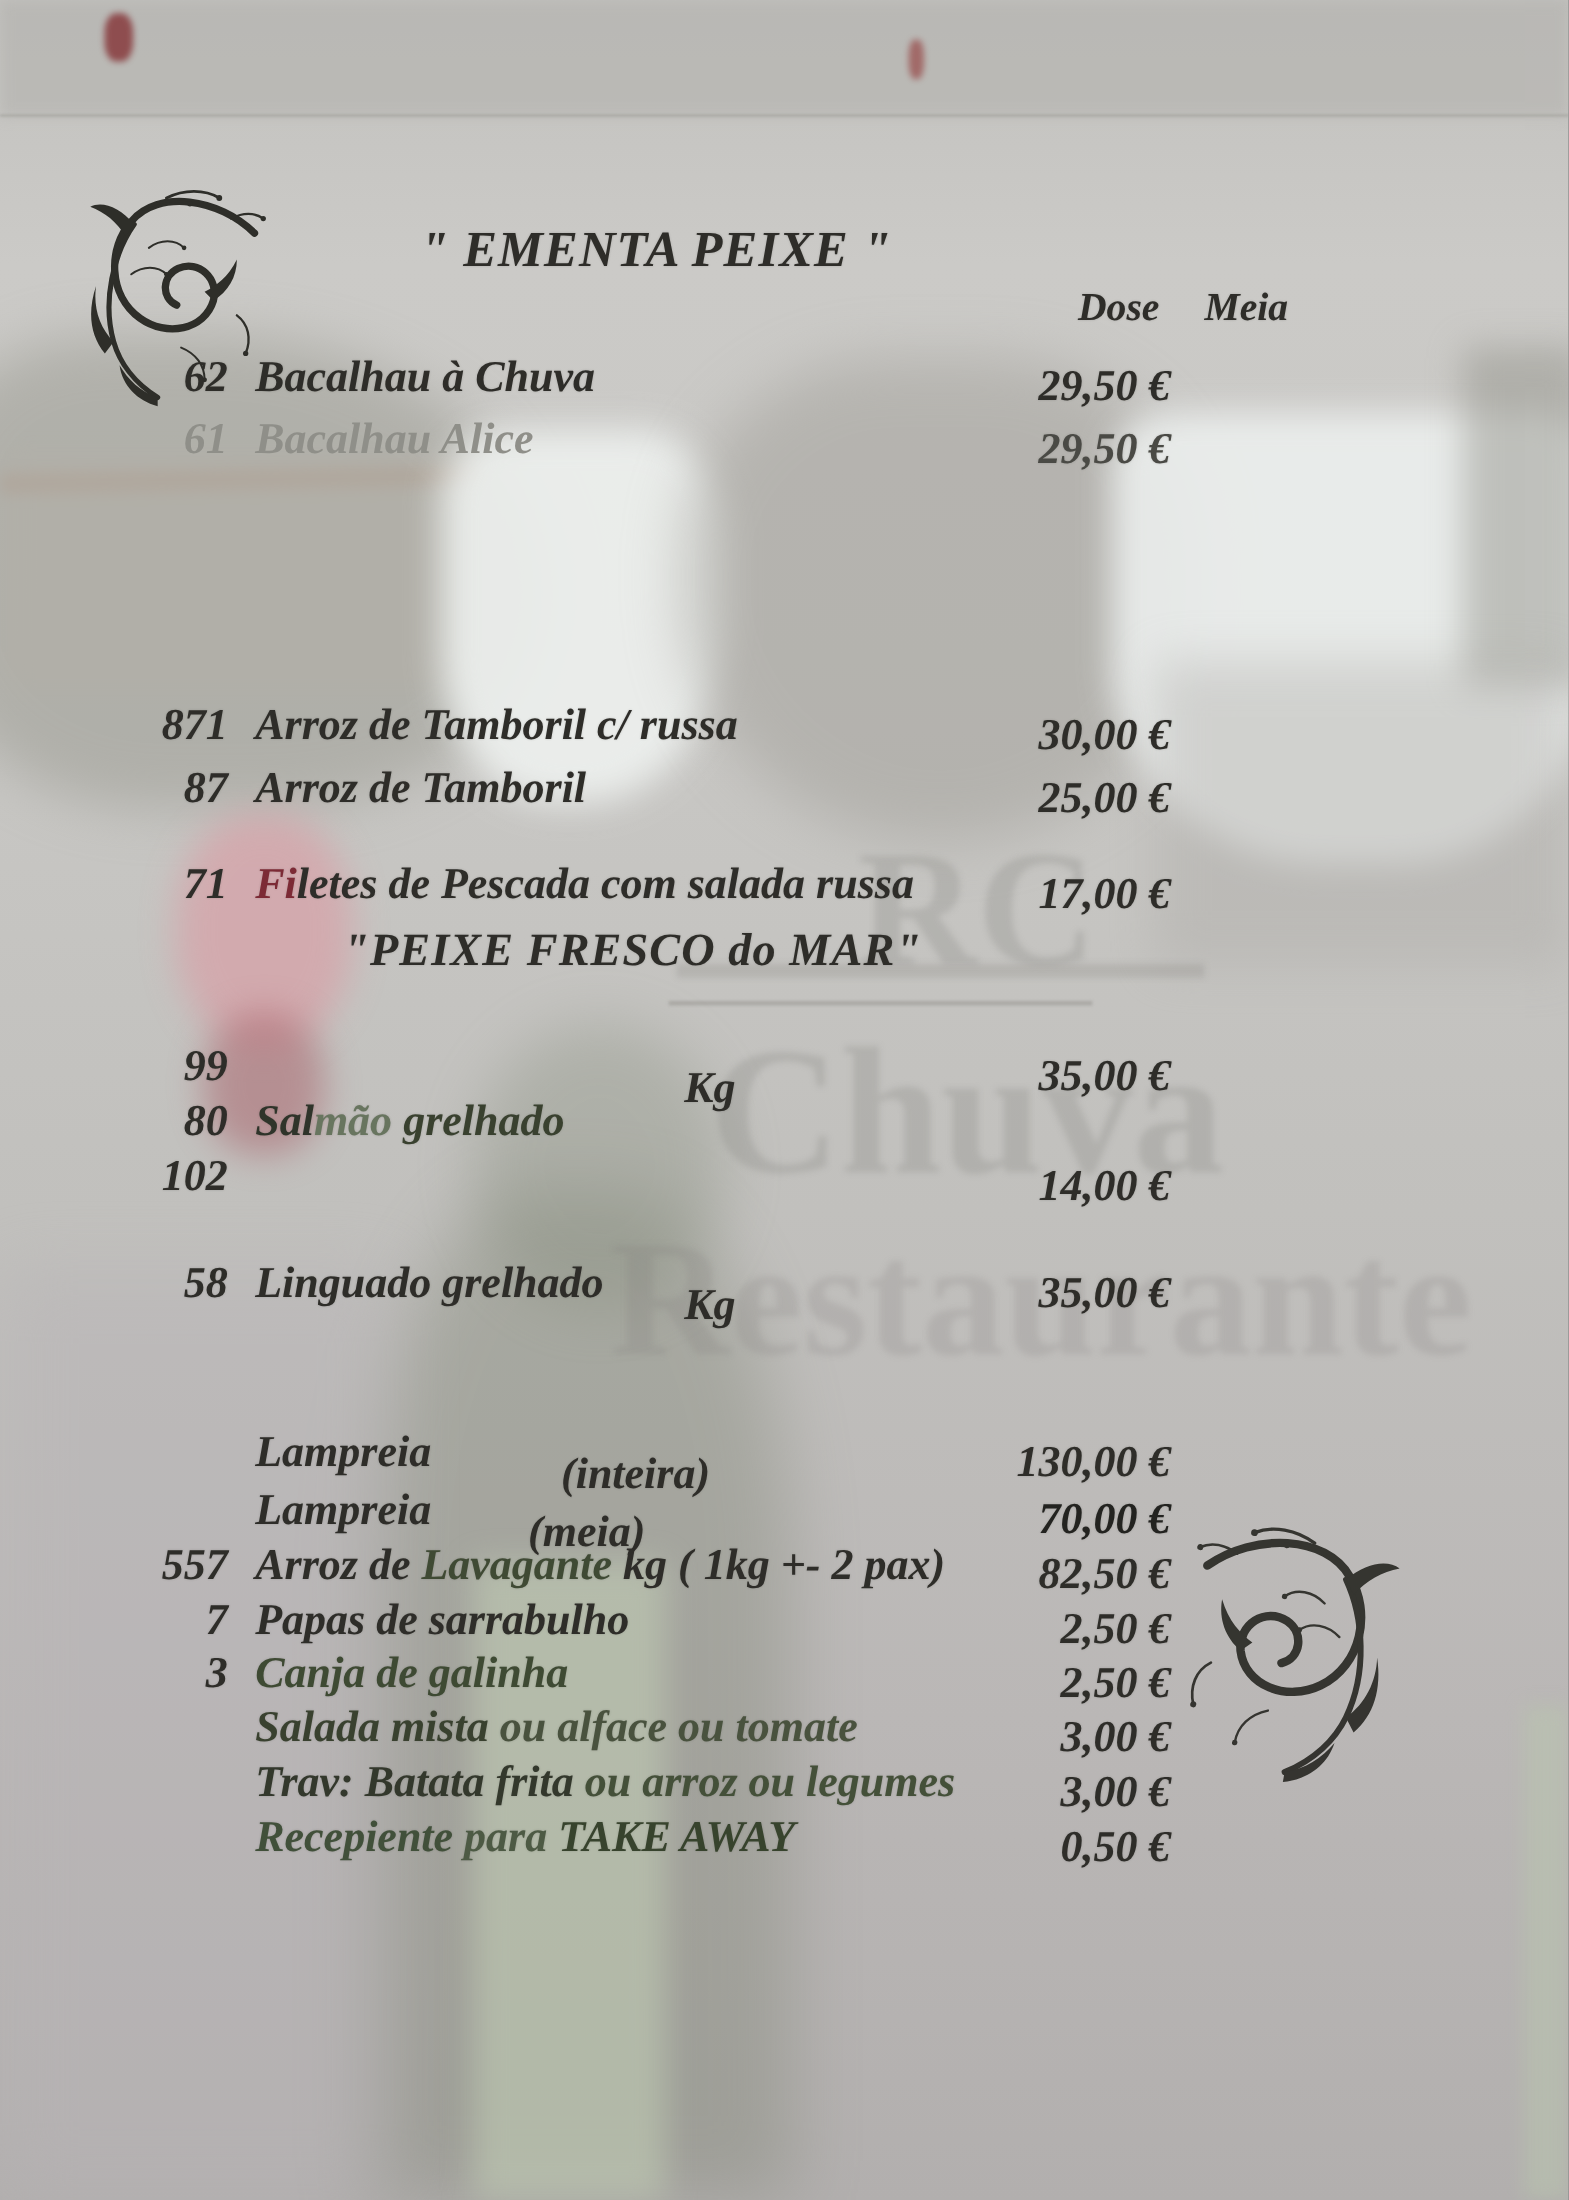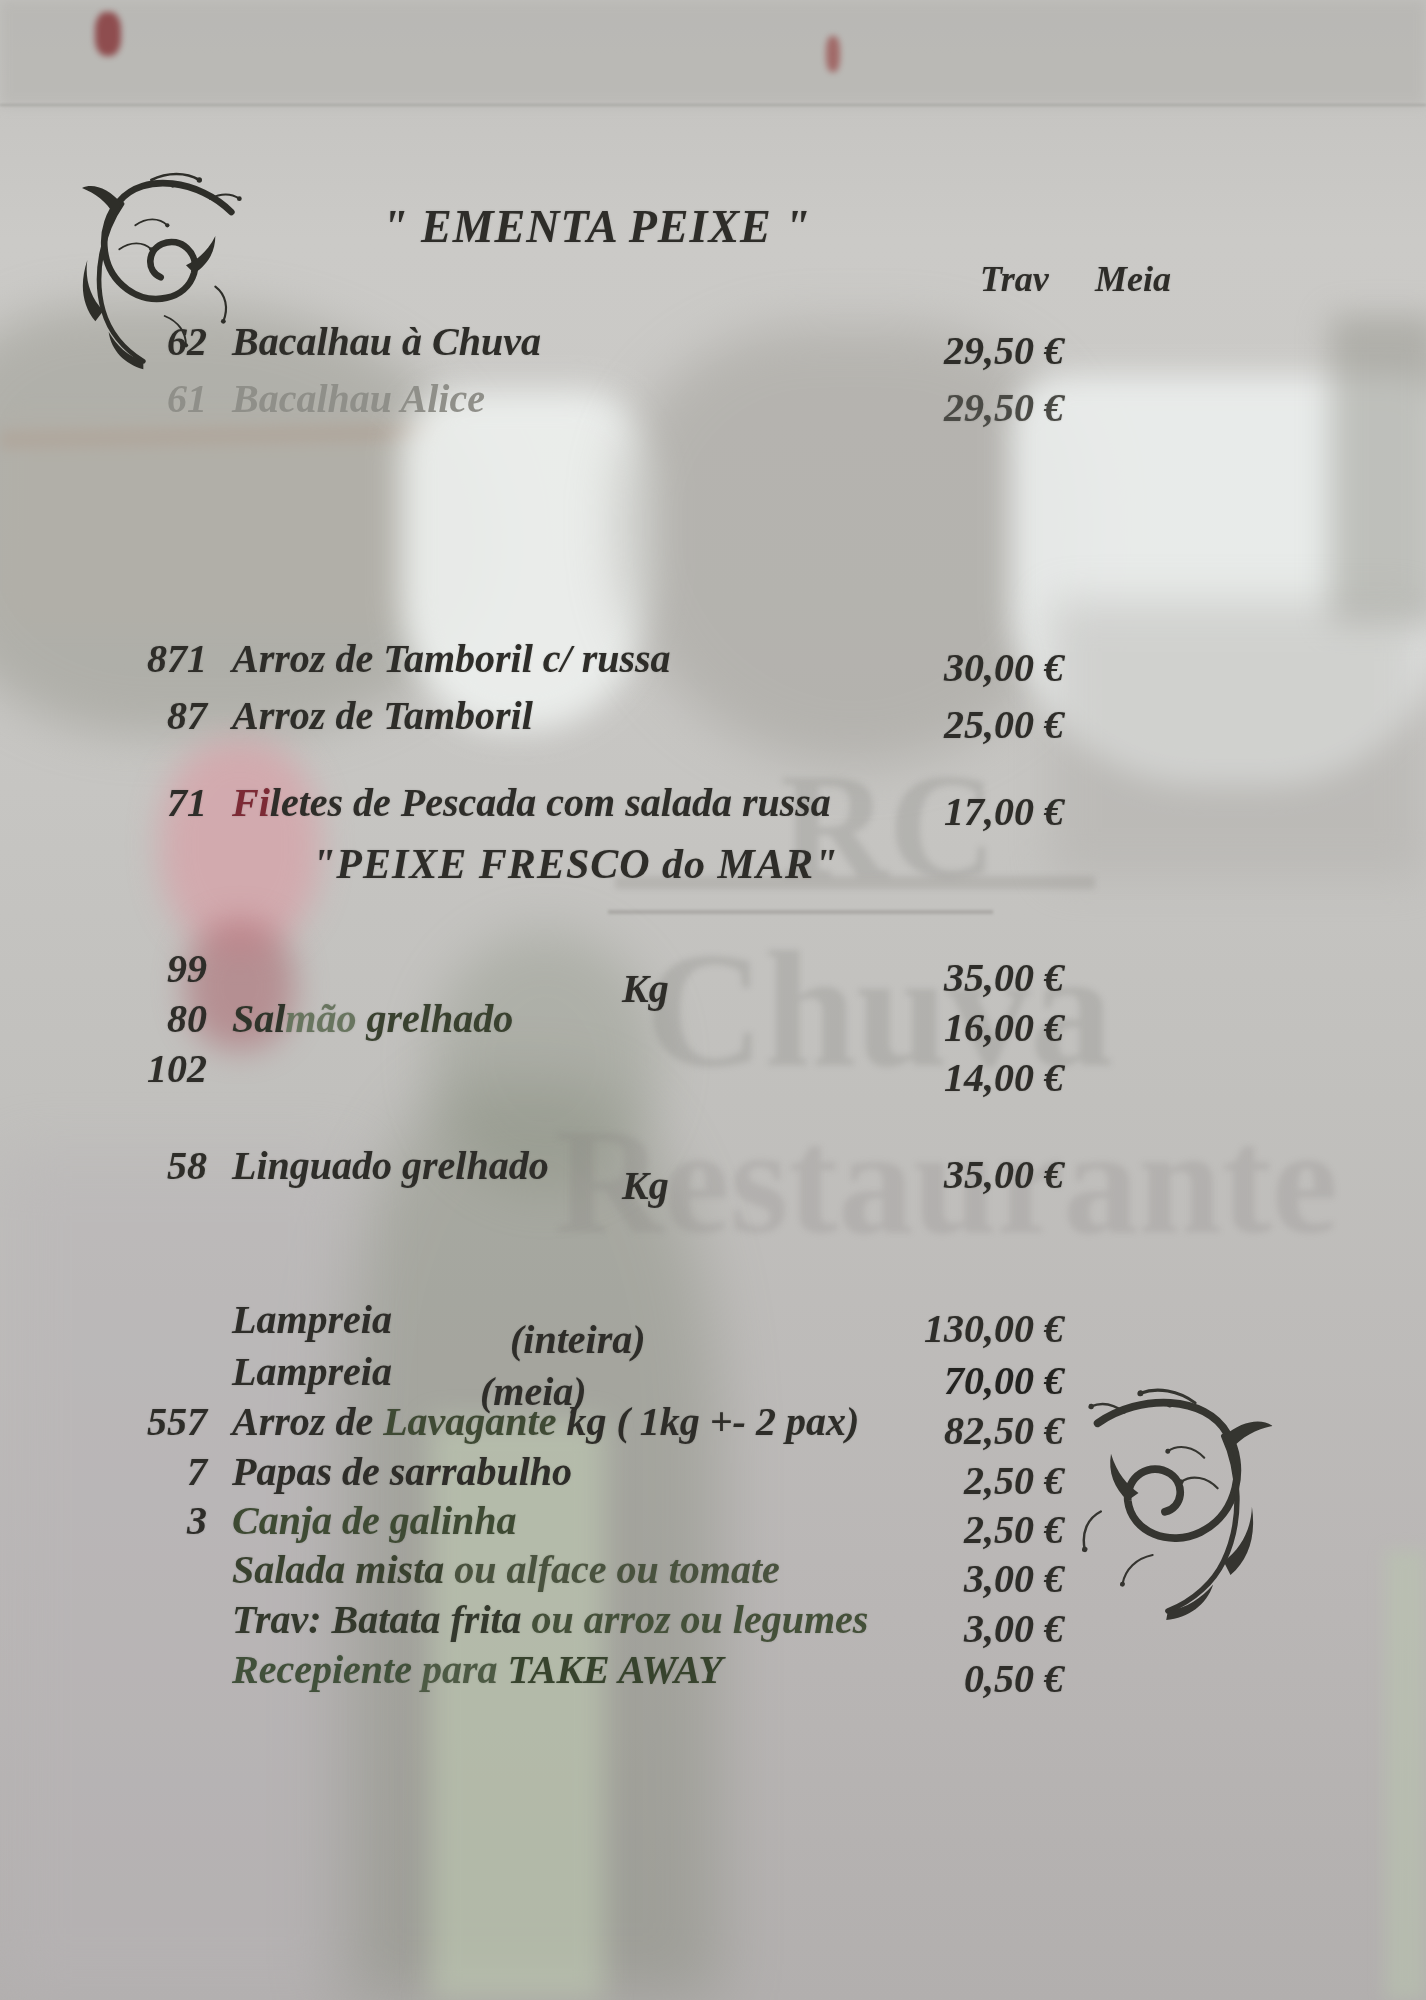--- a/index.html
+++ b/index.html
@@ -90,21 +90,21 @@
   </svg>
 
   <svg class="ornament" style="left:82px;top:172px;" width="160" height="200" viewBox="0 0 120 150">
     <use href="#flourishDef"></use>
   </svg>
   <svg class="ornament" style="left:1072px;top:1388px;transform:scaleX(-1) rotate(-10deg);opacity:.95;" width="185" height="235" viewBox="0 0 120 150">
     <use href="#flourishDef"></use>
   </svg>
 
   <div class="title ink">" EMENTA PEIXE "</div>
-  <div class="colhead ink" style="left:980px;">Trav</div>
+  <div class="colhead ink" style="left:980px;">Dose</div>
   <div class="colhead ink" style="left:1095px;">Meia</div>
   <div class="heading2 ink">"PEIXE  FRESCO do MAR"</div>
 
   <div>
       <div class="mrow ink" style="top: 318px;">
         <span class="num">62</span>
         <span class="iname"><span>Bacalhau à Chuva</span></span>
         <span class="price">29,50 €</span>
       </div>
       <div class="mrow ink muted" style="top: 375px;">
@@ -128,21 +128,20 @@
         <span class="price">17,00 €</span>
       </div>
       <div class="mrow ink" style="top: 945px;">
         <span class="num">99</span>
         <span class="unit" style="left: 512px;">Kg</span>
         <span class="price">35,00 €</span>
       </div>
       <div class="mrow ink" style="top: 995px;">
         <span class="num">80</span>
         <span class="iname"><span style="color: rgb(47, 52, 42);">Sal</span><span style="color: rgb(104, 117, 95);">mão </span><span style="color: rgb(57, 65, 47);">grelhado</span></span>
-        <span class="price">16,00 €</span>
       </div>
       <div class="mrow ink" style="top: 1045px;">
         <span class="num">102</span>
         <span class="price">14,00 €</span>
       </div>
       <div class="mrow ink" style="top: 1142px;">
         <span class="num">58</span>
         <span class="iname"><span>Linguado grelhado</span></span>
         <span class="unit" style="left: 512px;">Kg</span>
         <span class="price">35,00 €</span>

